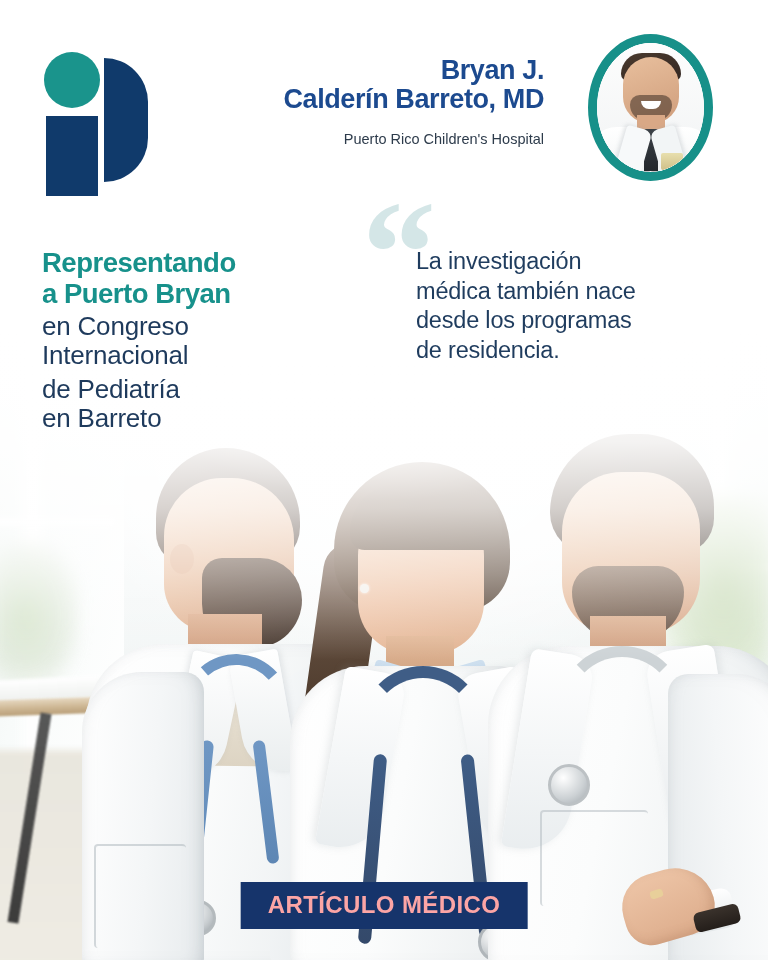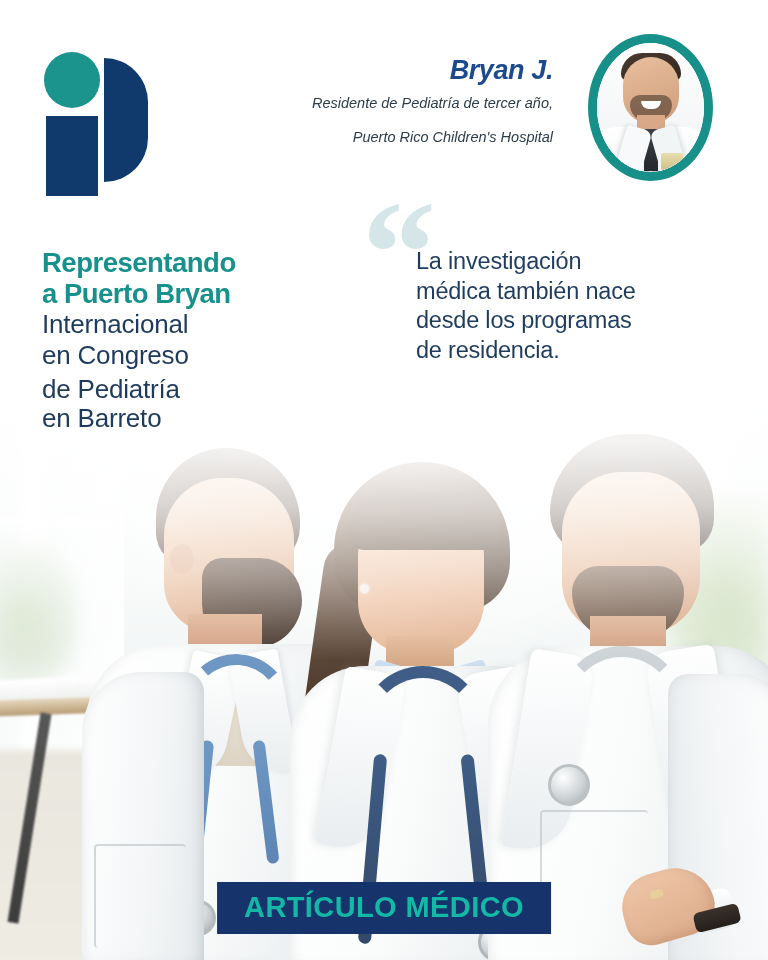--- a/index.html
+++ b/index.html
@@ -402,21 +402,21 @@
     position:absolute; left:4px; top:64px; width:52px; height:80px;
     background:#103a6b;
   }
   .logo-bowl{
     position:absolute; left:62px; top:6px; width:44px; height:124px;
     background:#103a6b;
     border-radius:0 62px 62px 0;
   }
 
   .name-block{
-    position:absolute; right:215px; top:56px; width:346px; text-align:right;font-style:italic;
+    position:absolute; right:224px; top:56px; width:346px; text-align:right;
   }
   .name-line{
     font-size:27px; font-weight:700; line-height:1.07;
     color:#1c4a8f; letter-spacing:-.4px; white-space:nowrap;
   }
   .role-line{
     font-size:14.5px; font-weight:400; line-height:1.28;
     color:#2d3b4b; margin-top:9px; white-space:nowrap;
   }
 
@@ -506,21 +506,21 @@
   }
 
   
   .badge{
     position:absolute; left:50%; top:882px; transform:translateX(-50%);
     background:#16346b;
     padding:11px 27px 12px 27px;
   }
   .badge span{
     display:block;
-    font-size:29px; font-weight:700; color:#14b8a6;
+    font-size:24px; font-weight:700; color:#fca5a5;
     letter-spacing:.4px; line-height:1;
   }
 </style>
 </head>
 <body>
 
 <div class="poster">
 
   <div class="photo-layer">
     <div class="photo-scene">
@@ -607,21 +607,21 @@
   <div class="header">
 
     <div class="logo">
       <div class="logo-dot"></div>
       <div class="logo-stem"></div>
       <div class="logo-bowl"></div>
     </div>
 
     <div class="name-block">
       <div class="name-line">Bryan J.</div>
-      <div class="role-line">Residente de Pediatría de tercer año,</div>
+      <div class="name-line">Calderín Barreto, MD</div>
       <div class="role-line" style="margin-top:16px">Puerto Rico Children's Hospital</div>
     </div>
 
     <div class="avatar">
       <div class="av-inner">
         <div class="av-bg"></div>
         <div class="av-coat"></div>
         <div class="av-hair"></div>
         <div class="av-head"></div>
         <div class="av-beard"></div>
@@ -632,22 +632,22 @@
         <div class="av-lapel-r"></div>
         <div class="av-badge"></div>
         <div class="av-arms"></div>
       </div>
     </div>
   </div>
 
   <div class="headline">
     <div class="hl-teal">Representando</div>
     <div class="hl-teal">a Puerto Bryan</div>
+    <div class="hl-navy">en Congreso</div>
     <div class="hl-navy" style="margin-top:0">Internacional</div>
-    <div class="hl-navy">en Congreso</div>
     <div class="hl-navy" style="margin-top:4px">de Pediatría</div>
     <div class="hl-navy" style="margin-top:0">en Barreto</div>
   </div>
 
   <div class="quote-wrap">
     <div class="quote-mark">“</div>
     <div class="quote-text">La investigación médica también nace desde los programas de residencia.</div>
   </div>
 
   <div class="badge">

